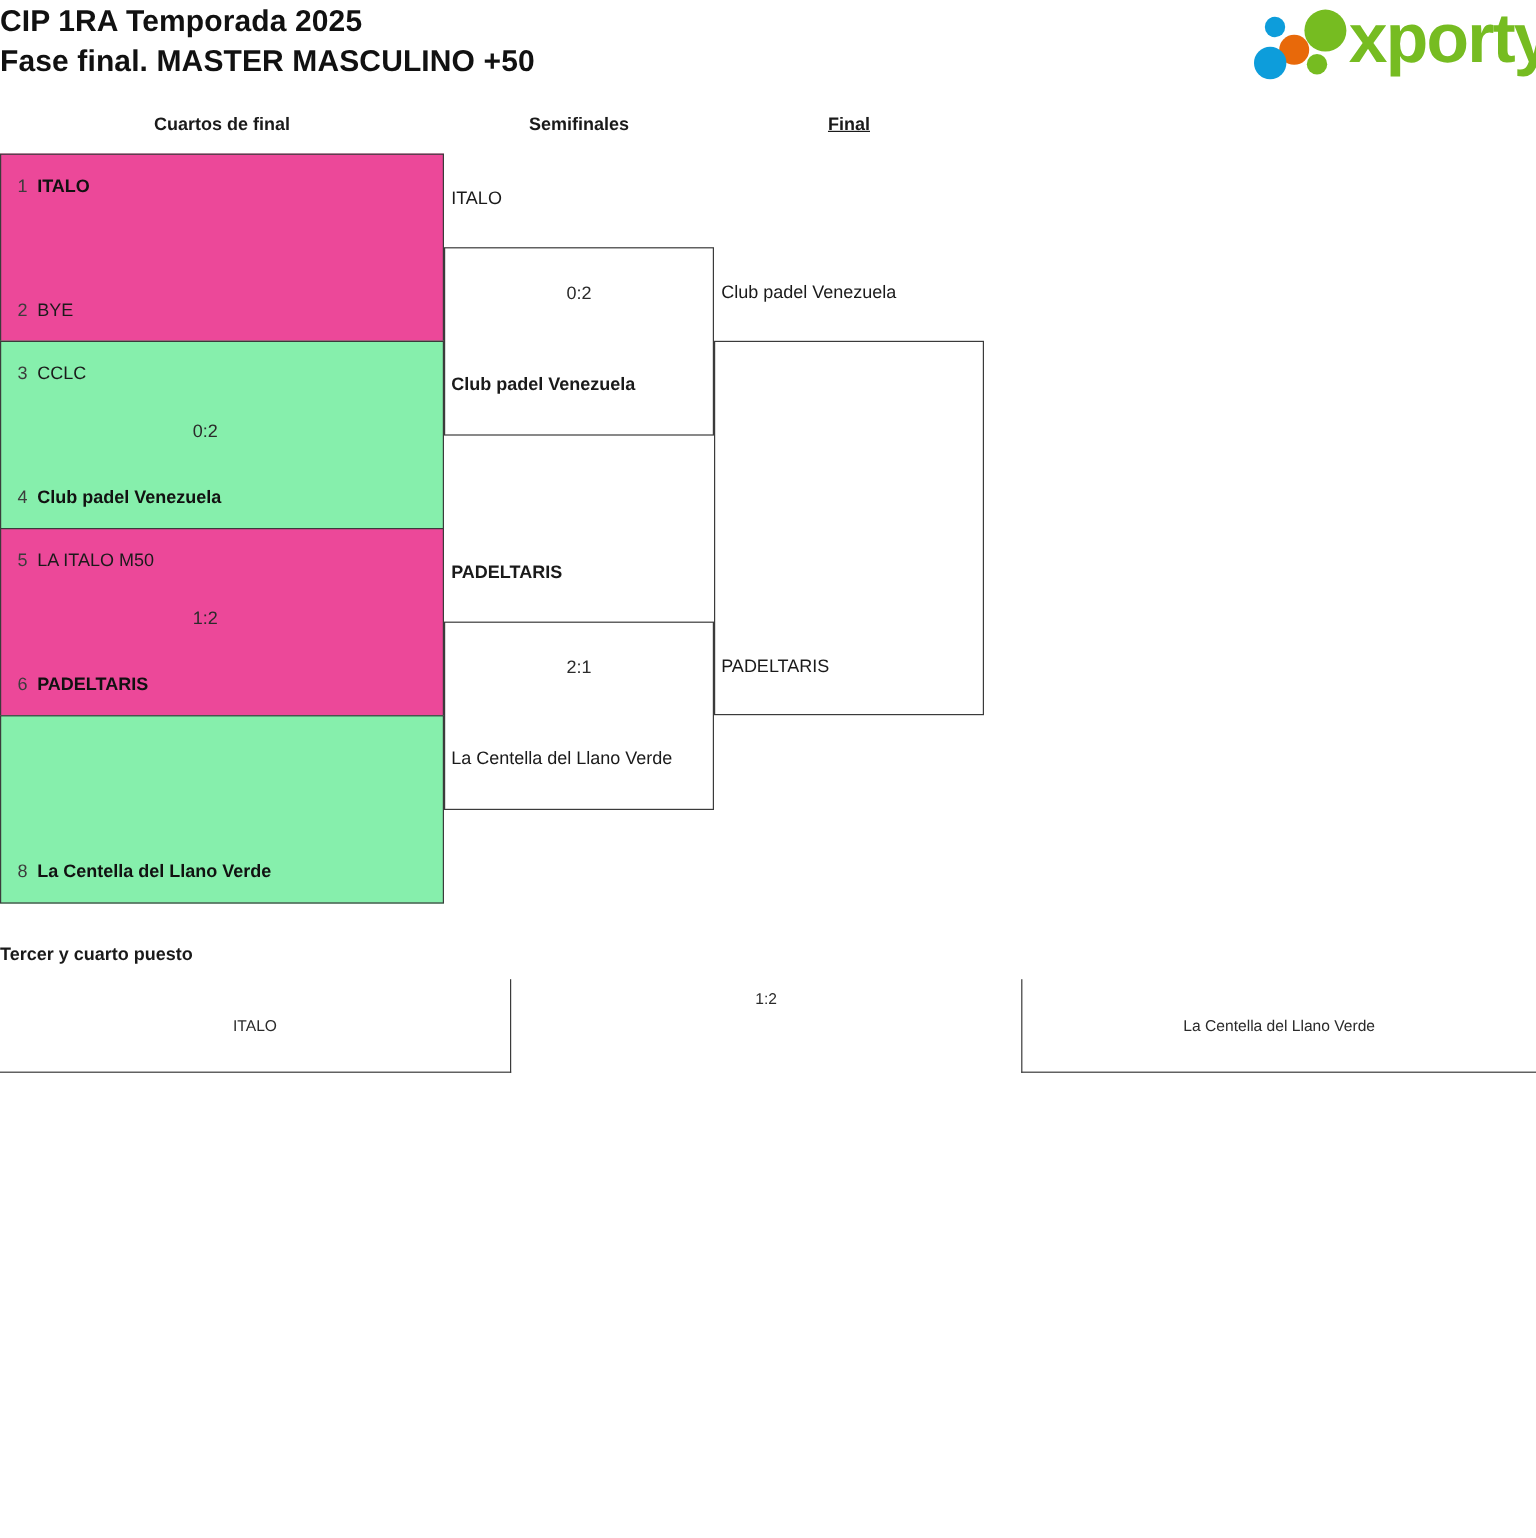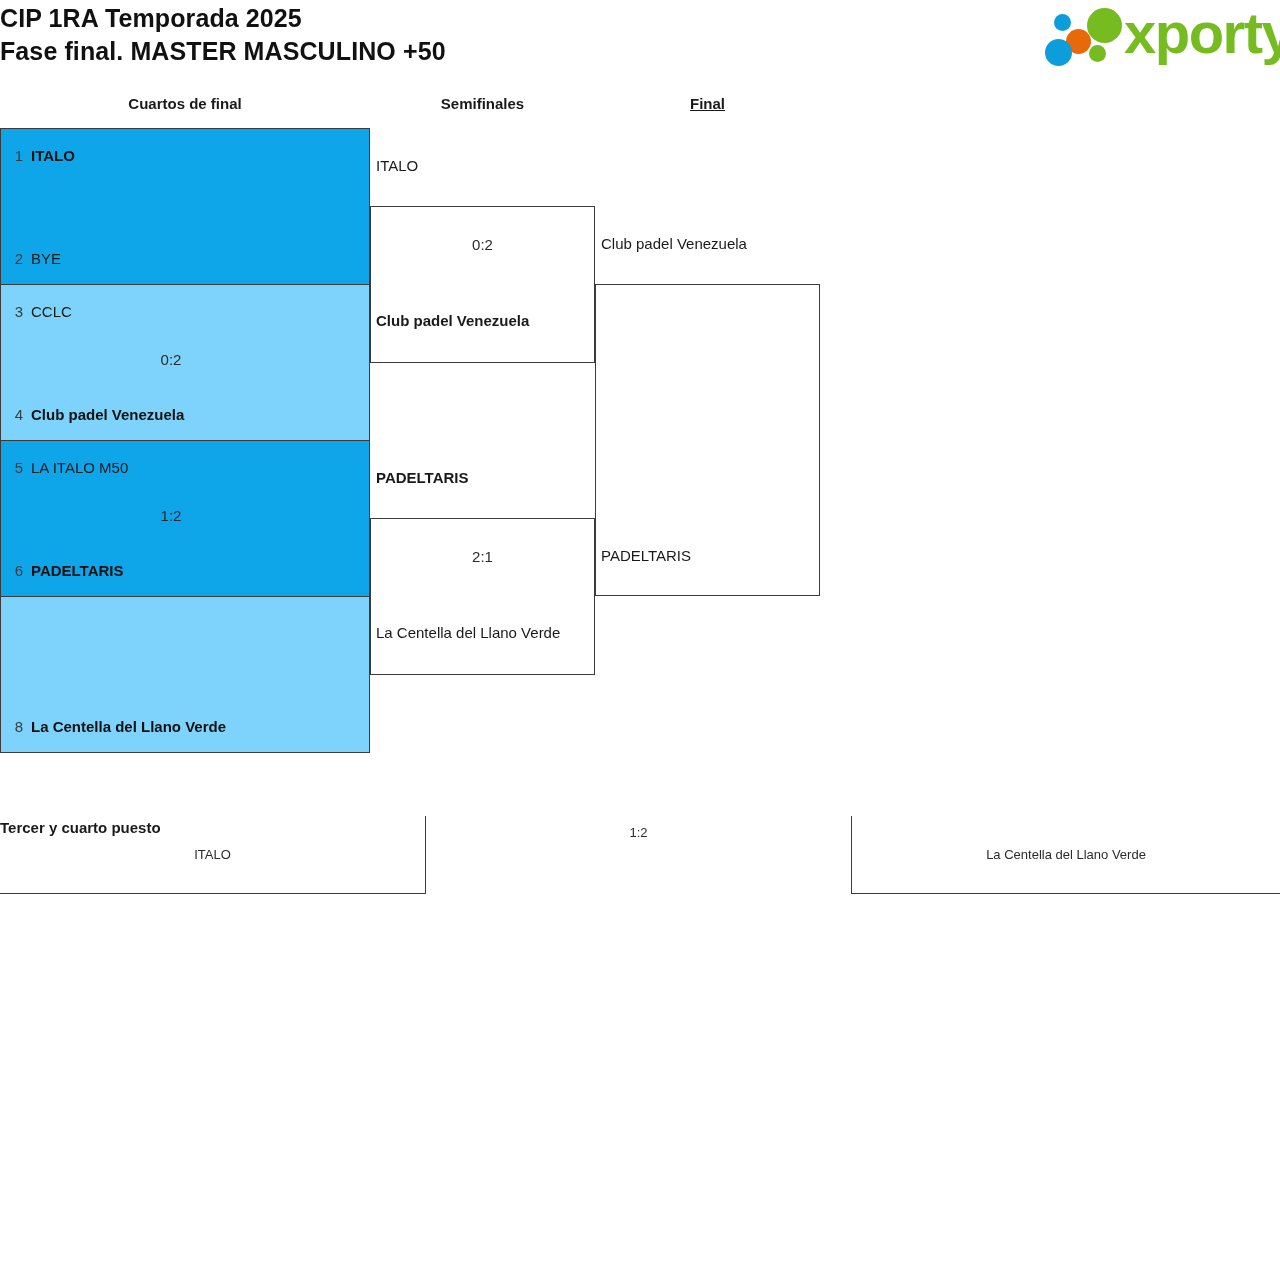--- a/index.html
+++ b/index.html
@@ -48,23 +48,23 @@
   .rh-qf  { left: 0px;   width: 370px; }
   .rh-sf  { left: 370px; width: 225px; }
   .rh-f   { left: 595px; width: 225px; text-decoration: underline; }
 
   
   .bracket { position: absolute; left: 0; top: 0; width: 1280px; height: 1282px; }
 
   .qf-box {
     position: absolute; left: 0px; width: 370px; height: 157px;
     border: 1px solid #3b3b3b;
-    background: #7dd3fc;
-  }
-  .qf-box.shaded { background: #0ea5e9; }
+    background: #86efac;
+  }
+  .qf-box.shaded { background: #ec4899; }
   .qf-box.b1 { top: 128px; }
   .qf-box.b2 { top: 284px; }
   .qf-box.b3 { top: 440px; }
   .qf-box.b4 { top: 596px; }
 
   .qf-player {
     position: absolute; left: 0; width: 370px;
     font-size: 15px; line-height: 20px; color: #1a1a1a;
     white-space: nowrap;
   }
@@ -113,21 +113,20 @@
     border: 1px solid #3b3b3b; background: #ffffff;
   }
   .f-upper { left: 601px; top: 234px; }
   .f-lower { left: 601px; top: 546px; }
 
   
   .third-title {
     position: absolute; left: 0px; top: 787px;
     font-size: 15px; font-weight: 700; color: #1a1a1a;
     white-space: nowrap;
-    margin-top: 32px;
   }
   .tp-box {
     position: absolute; top: 816px; height: 78px;
     border-bottom: 1px solid #3b3b3b;
   }
   .tp-left  { left: 0px;   width: 426px; border-right: 1px solid #3b3b3b; }
   .tp-right { left: 851px; width: 429px; border-left: 1px solid #3b3b3b; }
   .tp-name {
     position: absolute; top: 31px; width: 100%;
     text-align: center; font-size: 13px; color: #2b2b2b;

